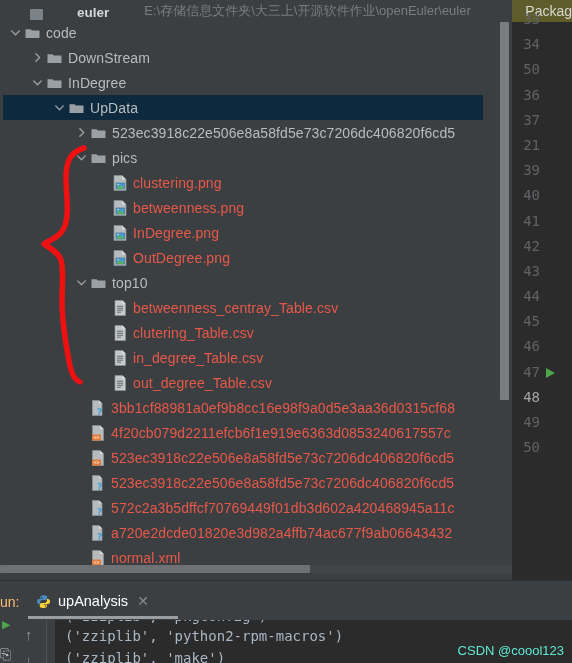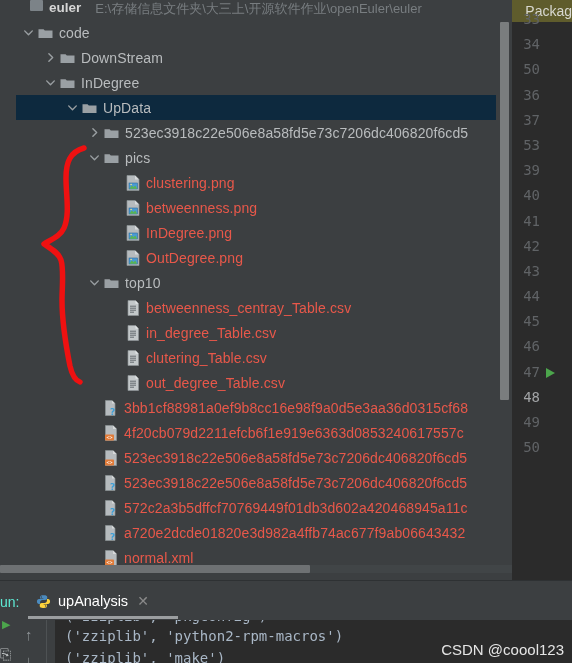--- a/index.html
+++ b/index.html
@@ -11,30 +11,30 @@
   }
   .root{position:absolute;inset:0;background:#3c3f41;}
 
   
   #tree-panel{
     position:absolute;left:0;top:0;width:512px;height:580px;
     background:#3c3f41;overflow:hidden;
   }
   #tree-header{
     position:absolute;left:0;top:0;width:512px;height:20px;
-    display:flex;align-items:flex-start;white-space:nowrap;overflow:hidden;
+    display:flex;align-items:flex-end;white-space:nowrap;overflow:hidden;gap:28px;
   }
   #tree-header .hdr-icon{
     width:13px;height:11px;background:#7c8388;border-radius:1px;
     margin-left:30px;margin-right:6px;flex:0 0 auto;
   }
   #tree-header .hdr-name{color:#d6d6d6;font-weight:bold;font-size:13.5px;}
-  #tree-header .hdr-path{color:#787d80;font-size:13px;margin-left:14px;}
-
-  .tree-rows{position:absolute;left:16px;top:20px;width:480px;}
+  #tree-header .hdr-path{color:#787d80;font-size:13px;margin-left:7px;}
+
+  .tree-rows{position:absolute;left:3px;top:20px;width:480px;}
   .row{
     height:25px;display:flex;align-items:center;white-space:nowrap;
     position:relative;overflow:hidden;
   }
   .row.selected{background:#0d293e;}
   .row .chev{
     width:13px;height:13px;flex:0 0 auto;position:relative;margin-right:3px;
   }
   .row .chev.none{visibility:hidden;}
   .row .chev svg{display:block;}
@@ -82,42 +82,42 @@
   .gline.current .num{color:#a1a3a5;}
   .gline .runarrow{position:absolute;left:33px;top:6px;}
   #editor-left-border{
     position:absolute;left:512px;top:0;width:2px;height:580px;background:#4e5254;
   }
 
   
   #run-panel{position:absolute;left:0;top:580px;width:572px;height:83px;background:#3c3f41;}
   #run-sep{position:absolute;left:0;top:0;width:572px;height:1px;background:#2e3133;}
   #run-label{
-    position:absolute;left:0px;top:14px;color:#5eead4;font-size:14px;
+    position:absolute;left:0px;top:14px;color:#fdba74;font-size:14px;
   }
   #run-tab{
     position:absolute;left:30px;top:8px;height:26px;display:flex;align-items:center;
     padding:0 6px;
   }
   #run-tab .py-ico{width:15px;height:15px;margin-right:7px;flex:0 0 auto;}
   #run-tab .tab-title{color:#ffffff;font-size:14.5px;}
   #run-tab .tab-close{color:#8a8a8a;font-size:14px;margin-left:9px;}
   #run-tab-underline{position:absolute;left:28px;top:36px;width:150px;height:3px;background:#9b9ea0;}
 
   #run-toolbar{position:absolute;left:0;top:40px;width:55px;height:43px;background:#3c3f41;}
   #run-toolbar .tb-ico{position:absolute;color:#8d9296;font-size:15px;}
   #run-divider{position:absolute;left:46px;top:40px;width:1px;height:43px;background:#4e5254;}
 
   #console{
     position:absolute;left:55px;top:40px;width:517px;height:43px;background:#2b2b2b;
     overflow:hidden;font-family:"DejaVu Sans Mono",monospace;font-size:14px;color:#a9b7c6;
   }
   .cline{position:absolute;left:10px;white-space:pre;text-align:center;}
   #csdn{
-    position:absolute;right:8px;bottom:5px;color:#e5e5e5;font-size:15px;
+    position:absolute;right:8px;bottom:5px;color:#5eead4;font-size:13px;
     font-family:"Liberation Sans",sans-serif;
   }
 </style>
 </head>
 <body>
 
 <div class="root">
 
   <div id="tree-panel">
 
@@ -281,36 +281,36 @@
           <span class="ico ico-doc"><svg width="14" height="16" viewBox="0 0 14 16">
               <path d="M2 0.5 L9.5 0.5 L12.5 3.8 L12.5 15.5 L2 15.5 Z" fill="#c3c8ca" stroke="#8d9396" stroke-width="0.7"></path>
               <path d="M9.5 0.5 L9.5 3.8 L12.5 3.8 Z" fill="#e2e5e6"></path>
               <g stroke="#596064" stroke-width="0.9">
                 <path d="M4 6.2 H10"></path>
                 <path d="M4 8.2 H10"></path>
                 <path d="M4 10.2 H10"></path>
                 <path d="M4 12.2 H8"></path>
               </g>
             </svg></span>
-          <span class="label file-red">in_degree_Table.csv</span>
+          <span class="label file-red">clutering_Table.csv</span>
         </div>
         <div class="row">
           <span style="display:inline-block;width:94px;flex:0 0 auto;"></span>
           <span class="chev none"></span>
           <span class="ico ico-doc"><svg width="14" height="16" viewBox="0 0 14 16">
               <path d="M2 0.5 L9.5 0.5 L12.5 3.8 L12.5 15.5 L2 15.5 Z" fill="#c3c8ca" stroke="#8d9396" stroke-width="0.7"></path>
               <path d="M9.5 0.5 L9.5 3.8 L12.5 3.8 Z" fill="#e2e5e6"></path>
               <g stroke="#596064" stroke-width="0.9">
                 <path d="M4 6.2 H10"></path>
                 <path d="M4 8.2 H10"></path>
                 <path d="M4 10.2 H10"></path>
                 <path d="M4 12.2 H8"></path>
               </g>
             </svg></span>
-          <span class="label file-red">clutering_Table.csv</span>
+          <span class="label file-red">in_degree_Table.csv</span>
         </div>
         <div class="row">
           <span style="display:inline-block;width:94px;flex:0 0 auto;"></span>
           <span class="chev none"></span>
           <span class="ico ico-doc"><svg width="14" height="16" viewBox="0 0 14 16">
               <path d="M2 0.5 L9.5 0.5 L12.5 3.8 L12.5 15.5 L2 15.5 Z" fill="#c3c8ca" stroke="#8d9396" stroke-width="0.7"></path>
               <path d="M9.5 0.5 L9.5 3.8 L12.5 3.8 Z" fill="#e2e5e6"></path>
               <g stroke="#596064" stroke-width="0.9">
                 <path d="M4 6.2 H10"></path>
                 <path d="M4 8.2 H10"></path>
@@ -422,21 +422,21 @@
         <div class="gline">
           <span class="num">50</span>
         </div>
         <div class="gline">
           <span class="num">36</span>
         </div>
         <div class="gline">
           <span class="num">37</span>
         </div>
         <div class="gline">
-          <span class="num">53</span>
+          <span class="num">21</span>
         </div>
         <div class="gline">
           <span class="num">39</span>
         </div>
         <div class="gline">
           <span class="num">40</span>
         </div>
         <div class="gline">
           <span class="num">41</span>
         </div>

